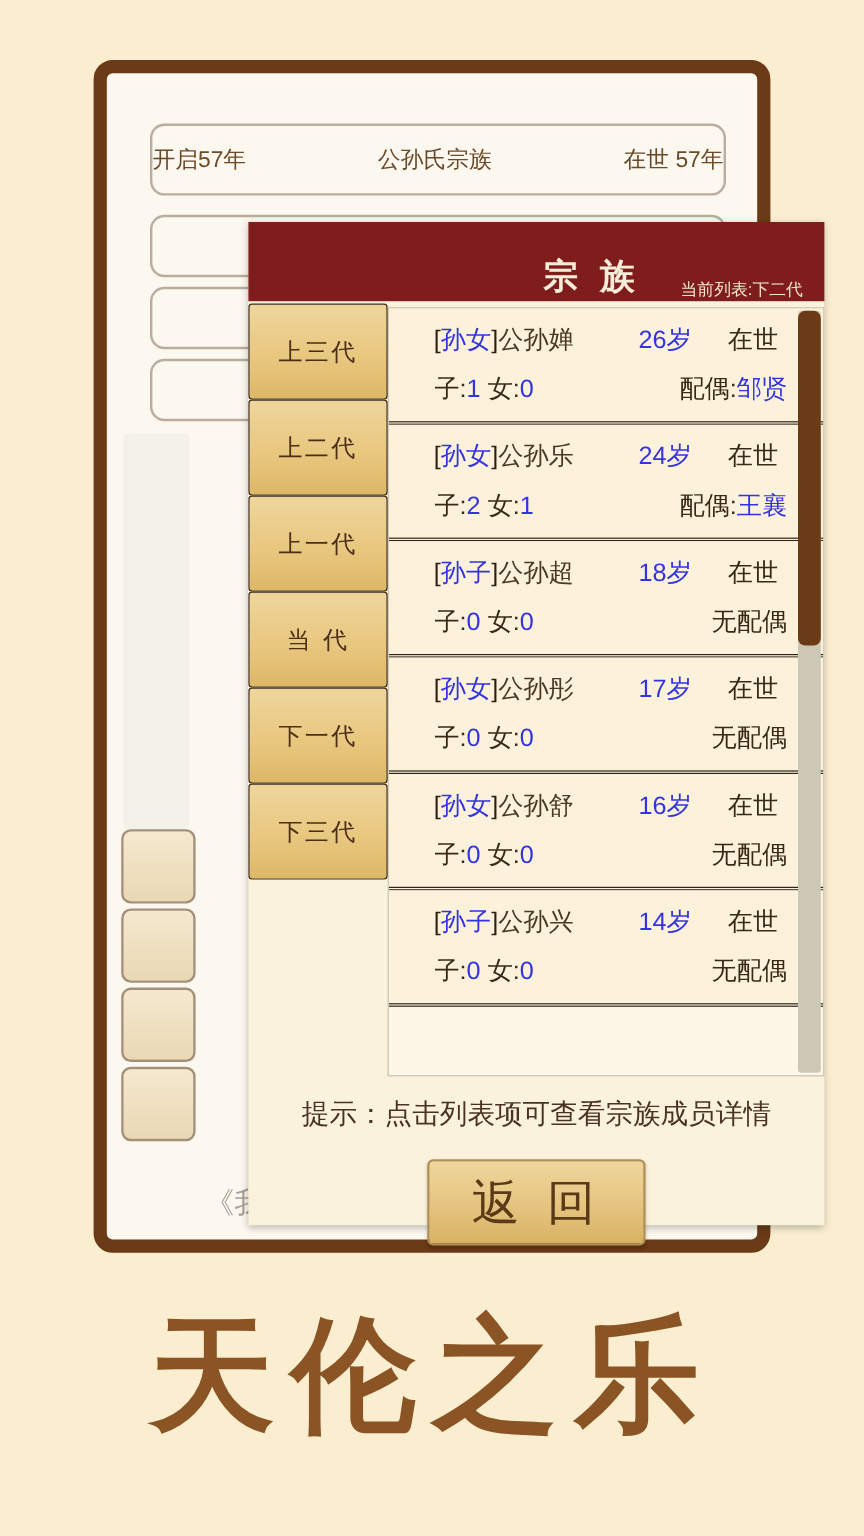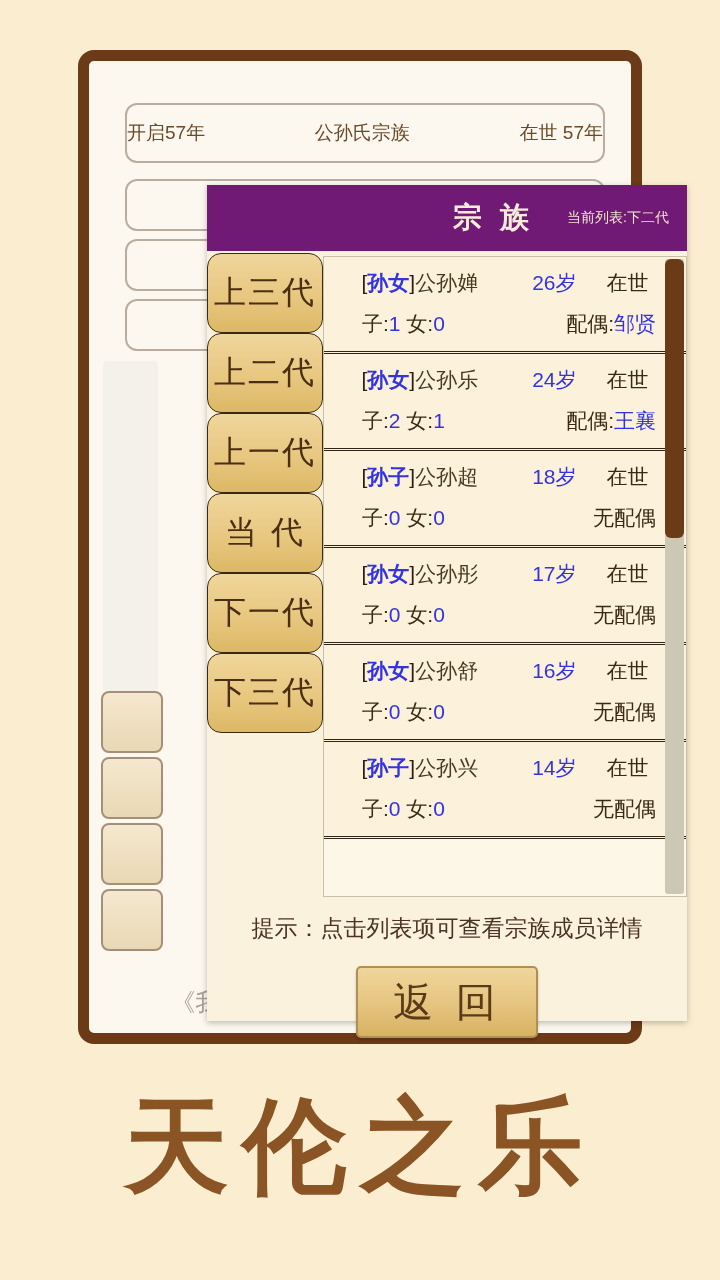--- a/index.html
+++ b/index.html
@@ -80,22 +80,22 @@
   
   .modal {
     position: absolute;
     left: 118px; top: 124px;
     width: 480px; height: 836px;
     background: #fbf2de;
     box-shadow: 0 2px 6px rgba(0,0,0,.25);
   }
   .modal-header {
     height: 66px;
-    background: #701a75;
-    display: flex; align-items: center; justify-content: flex-end;
+    background: #7f1d1d;
+    display: flex; align-items: flex-end; justify-content: flex-end;
     padding-right: 18px;
     gap: 34px;
   }
   .modal-title {
     font-family: "DejaVu Serif", "Liberation Serif", serif;
     font-size: 29px; color: #f6ecd8; letter-spacing: 4px;
     font-weight: bold;
   }
   .modal-subtitle { font-size: 14px; color: #f2e6cf; white-space: nowrap; }
 
@@ -109,24 +109,24 @@
   .gen-sidebar {
     width: 116px; flex: 0 0 116px;
     padding-top: 2px;
     position: relative; z-index: 3;
   }
   .gen-btn {
     height: 80px;
     margin-bottom: 0px;
     background: linear-gradient(180deg, #f0d69c 0%, #e8c77f 55%, #dcb866 100%);
     border: 1px solid #3a2a14;
-    border-radius: 14px;
+    border-radius: 3px;
     display: flex; align-items: center; justify-content: center;
     font-family: "DejaVu Serif", "Liberation Serif", serif;
-    font-size: 32px; color: #4a2f14; letter-spacing: 2px;
+    font-size: 20px; color: #4a2f14; letter-spacing: 2px;
     cursor: pointer;
   }
   .gen-btn.active {
     background: linear-gradient(180deg, #e7ca8d 0%, #dcb96f 55%, #cda95a 100%);
   }
 
   
   .list-wrap {
     flex: 1;
     margin: 5px 0 0 0;
@@ -140,21 +140,21 @@
     padding: 12px 16px 13px 16px;
     border-bottom: 3px double #2e2418;
     background: #fcf2db;
   }
   .member .line1 {
     display: flex; align-items: baseline; justify-content: center;
     font-size: 21px; color: #4a3a22; white-space: nowrap;
   }
   .member .nm { margin-right: 54px; }
   .member .rel { color: #2b1f0f; }
-  .member .rel b { color: #3333e0; font-weight: bold; }
+  .member .rel b { color: #3333e0; font-weight: normal; }
   .member .age { color: #3333e0; margin-right: 30px; }
   .member .status { color: #3a2a14; }
   .member .line2 {
     margin-top: 13px;
     display: flex; align-items: baseline; justify-content: space-between;
     padding: 0 14px 0 22px;
     font-size: 21px; color: #3a2a14; white-space: nowrap;
   }
   .member .line2 .kids b, .member .line2 .spouse b { color: #3333e0; font-weight: normal; }
 

